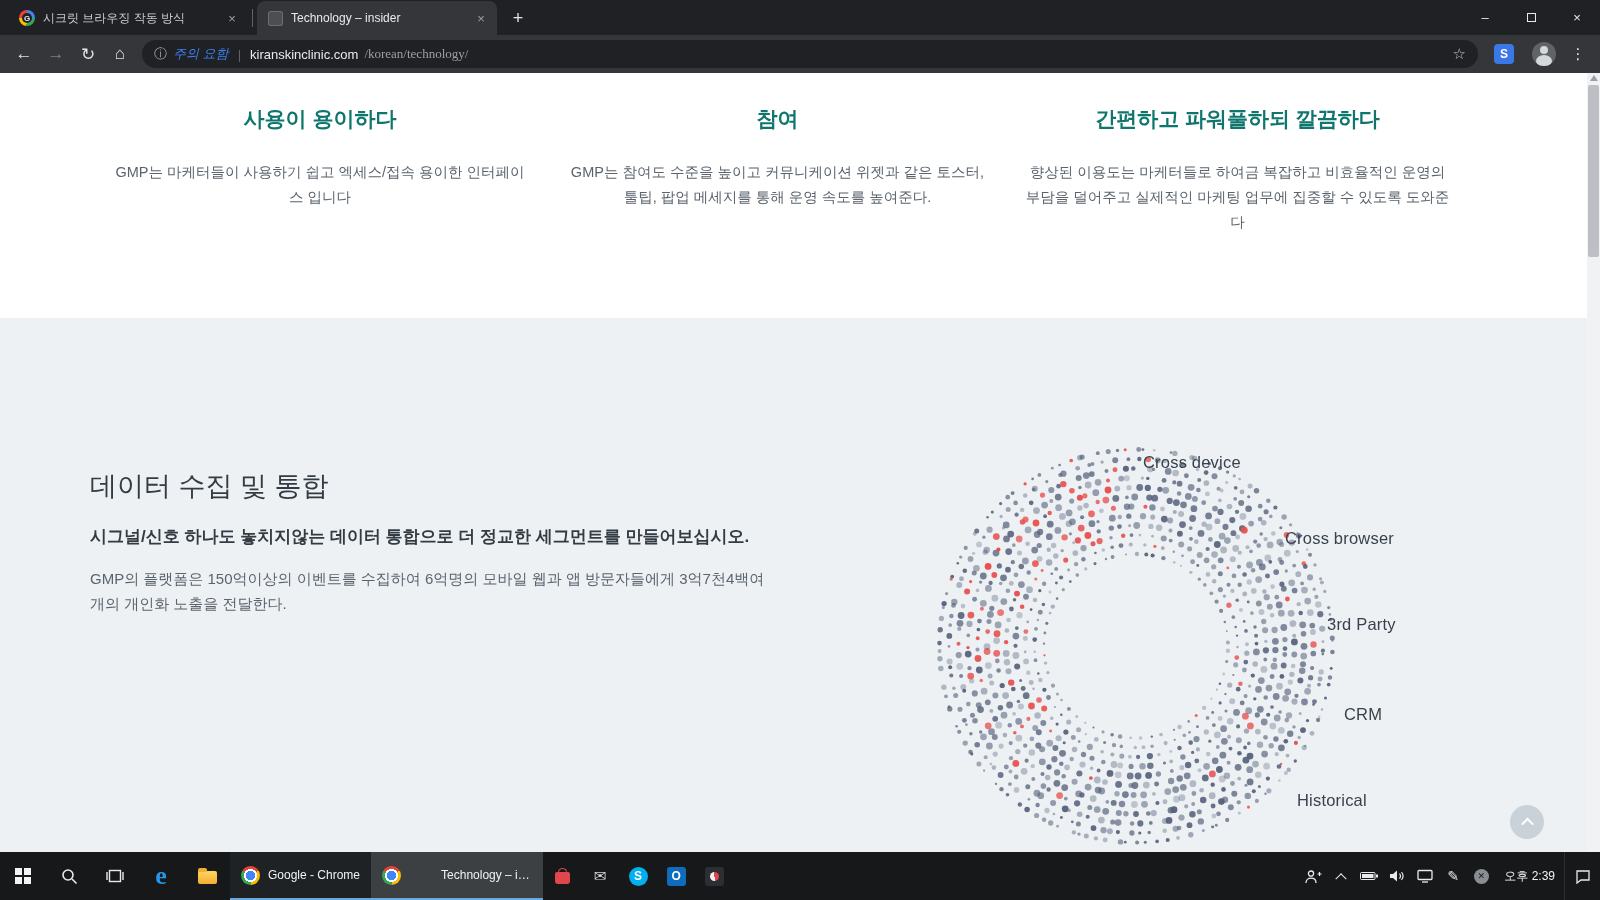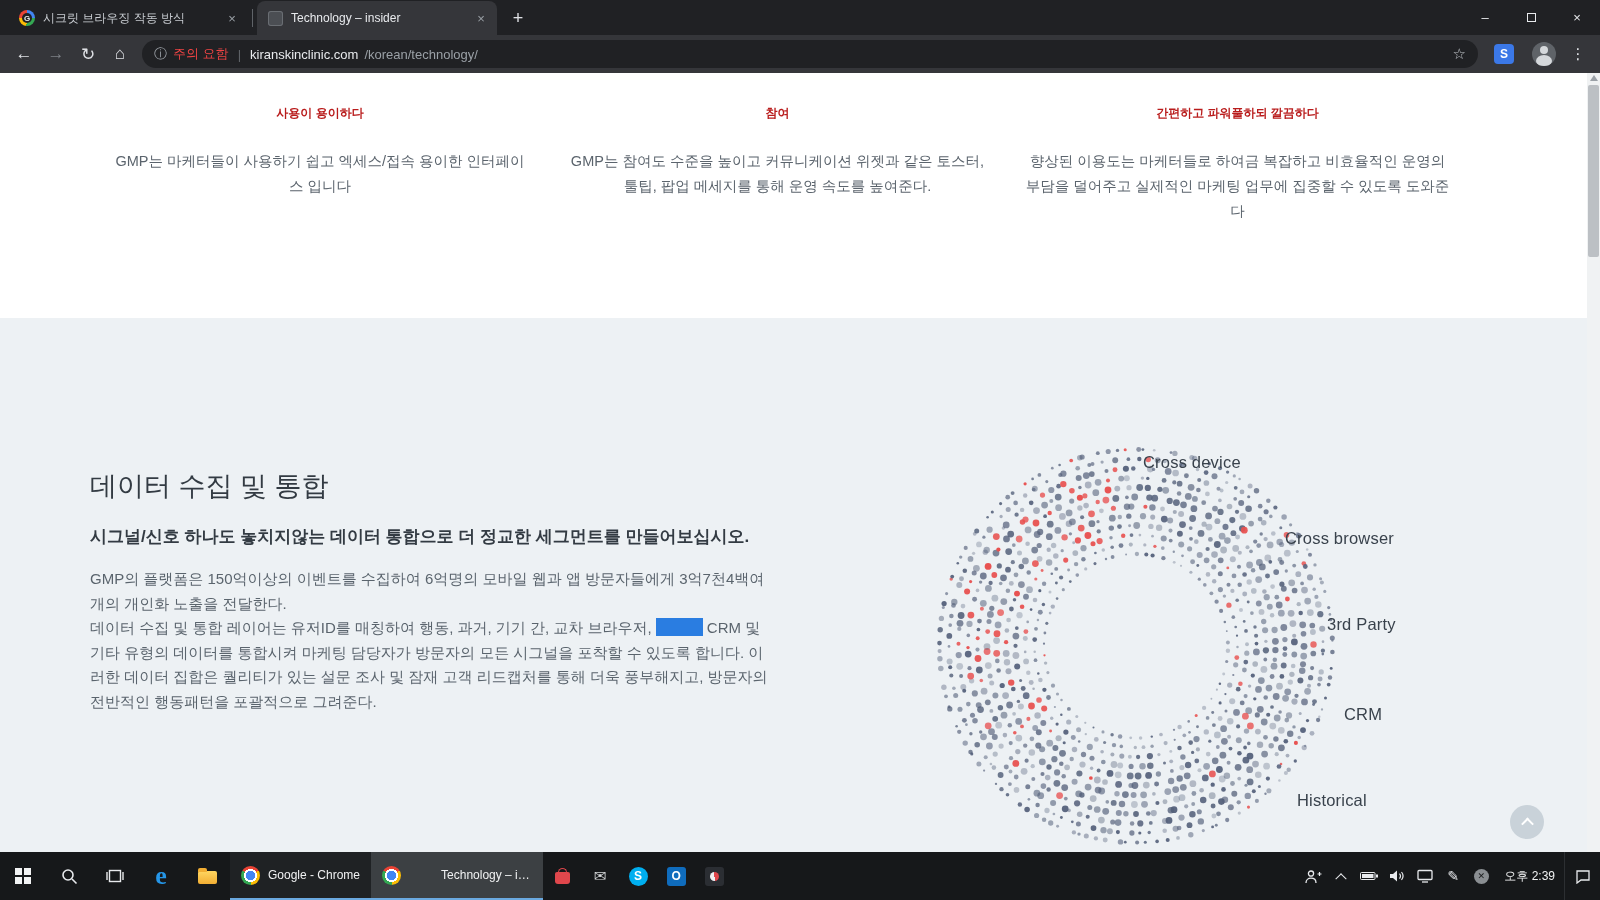--- a/index.html
+++ b/index.html
@@ -29,38 +29,38 @@
   .winbtn{width:46px;height:35px;display:flex;align-items:center;justify-content:center;color:#e8eaed;font-size:13px;}
   .maxbox{width:9px;height:9px;border:1px solid #e8eaed;display:block;}
 
   .toolbar{height:38px;background:#35363a;display:flex;align-items:center;padding:0 8px;flex:none;}
   .navbtn{width:32px;height:32px;border-radius:50%;display:flex;align-items:center;justify-content:center;
           color:#dfe1e5;font-size:17px;flex:none;}
   .navbtn.dim{color:#7d8階;color:#7d8186;}
   .urlbar{flex:1;height:28px;background:#202124;border-radius:14px;display:flex;align-items:center;
           padding:0 12px;margin:0 6px;font-size:13px;gap:6px;min-width:0;color:#bdc1c6;}
   .urlbar .info{color:#9aa0a6;font-size:13px;}
-  .urlbar .sec{color:#ef4444;}
+  .urlbar .sec{color:#3b82f6;font-style:italic;}
   .urlbar .sep{color:#5f6368;padding:0 3px;}
   .urlbar .dom{color:#e8eaed;}
-  .urlbar .pth{color:#9aa0a6;}
+  .urlbar .pth{color:#9aa0a6;font-family:Liberation Serif, serif;}
   .urlbar .star{margin-left:auto;color:#bdc1c6;font-size:15px;}
   .sext{width:20px;height:20px;border-radius:4px;background:#3b78e7;color:#fff;font-weight:700;font-size:12px;
         display:flex;align-items:center;justify-content:center;margin:0 10px;flex:none;}
   .avatar{width:24px;height:24px;border-radius:50%;background:#5f6368;position:relative;overflow:hidden;margin:0 8px;flex:none;}
   .avatar i{position:absolute;left:8px;top:4px;width:8px;height:8px;border-radius:50%;background:#d5d8db;}
   .avatar em{position:absolute;left:4px;top:13px;width:16px;height:12px;border-radius:50%;background:#d5d8db;}
   .menudots{width:28px;display:flex;align-items:center;justify-content:center;color:#dfe1e5;font-size:15px;flex:none;}
 
   
   .viewport{flex:1;position:relative;background:#ffffff;overflow:hidden;}
   .features{display:flex;padding:32px 0 0 110px;}
   .feature{width:420px;text-align:center;}
   .feature+.feature{margin-left:35px;width:425px;}
-  .feature h3{font-size:12px;font-weight:700;color:#b91c1c;margin-bottom:27px;text-align:center;}
+  .feature h3{font-size:21px;font-weight:700;color:#0f766e;margin-bottom:27px;text-align:center;}
   .feature p{font-size:14.5px;line-height:25px;color:#5b646d;}
 
   .data-section{position:absolute;left:0;top:245px;right:0;bottom:0;background:#edf1f4;overflow:hidden;}
   .text-block{position:absolute;left:90px;top:150px;width:678px;}
   .text-block h2{font-size:27px;font-weight:500;color:#333b43;margin-bottom:21px;}
   .text-block .sub{font-size:17px;font-weight:700;color:#333b43;margin-bottom:19px;}
   .text-block p{font-size:15px;line-height:24.5px;color:#5a646d;}
   .hl{display:inline-block;width:47px;height:18px;background:#2a7de1;vertical-align:-3px;margin-right:4px;}
 
   .diagram{position:absolute;left:896px;top:88px;width:560px;height:480px;}
@@ -188,21 +188,20 @@
           <h3>간편하고 파워풀하되 깔끔하다</h3>
           <p>향상된 이용도는 마케터들로 하여금 복잡하고 비효율적인 운영의 부담을 덜어주고 실제적인 마케팅 업무에 집중할 수 있도록 도와준다</p>
         </div>
       </div>
 
       <div class="data-section">
         <div class="text-block">
           <h2>데이터 수집 및 통합</h2>
           <div class="sub">시그널/신호 하나도 놓치지않는 데이터 통합으로 더 정교한 세그먼트를 만들어보십시오.</div>
           <p>GMP의 플랫폼은 150억이상의 이벤트를 수집하여 6억명의 모바일 웹과 앱 방문자들에게 3억7천4백여개의 개인화 노출을 전달한다.</p>
-          <p><span>데이터 수집 및 통합 레이어는 유저ID를 매칭하여 행동, 과거, 기기 간, 교차 브라우저, </span><span class="hl"></span><span>CRM 및기타 유형의 데이터를 통합시켜 마케팅 담당자가 방문자의 모든 시그널을 포착할 수 있도록 합니다. 이러한 데이터 집합은 퀄리티가 있는 설문 조사 및 잠재 고객 리드캡처를 통해 더욱 풍부해지고, 방문자의 전반적인 행동패턴을 포괄적으로 그려준다.</span></p>
         </div>
 
         <div class="diagram">
           <svg width="480" height="480" viewBox="0 0 480 480" id="dotsvg">
               <circle cx="244.6" cy="331.9" r="1.73" fill="#54607a" opacity="0.33"></circle>
               <circle cx="234.7" cy="331.8" r="1.39" fill="#54607a" opacity="0.34"></circle>
               <circle cx="224.1" cy="330.6" r="2.23" fill="#54607a" opacity="0.59"></circle>
               <circle cx="216.1" cy="328.8" r="1.72" fill="#54607a" opacity="0.81"></circle>
               <circle cx="207.0" cy="325.9" r="1.54" fill="#54607a" opacity="0.54"></circle>
               <circle cx="197.5" cy="321.6" r="1.02" fill="#54607a" opacity="0.84"></circle>

